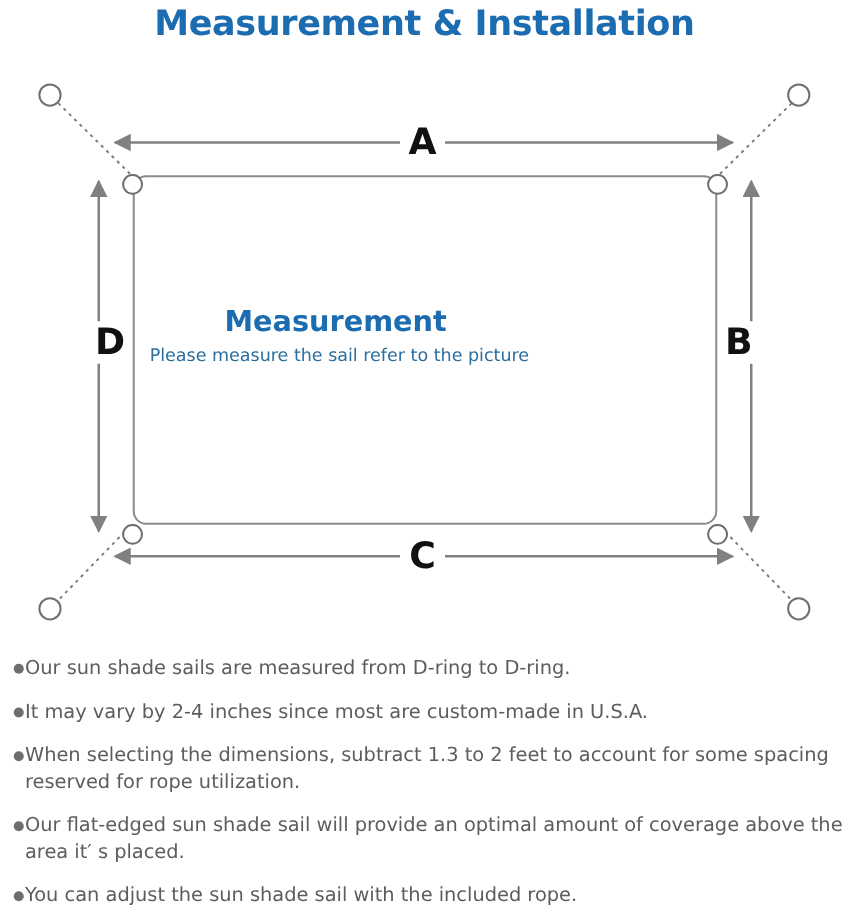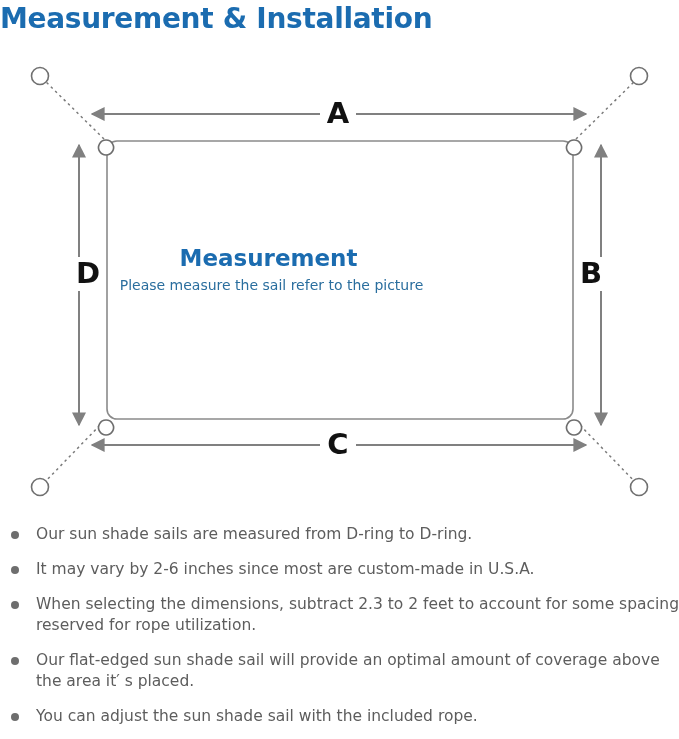--- a/index.html
+++ b/index.html
@@ -14,20 +14,21 @@
     font-family: "Liberation Sans", sans-serif;
     overflow: hidden;
   }
 
   
   .page-title {
     position: absolute;
     top: 2px;
     left: 0;
     width: 679px;
+    text-align: center;
     font-family: "DejaVu Sans", sans-serif;
     font-size: 28px;
     font-weight: bold;
     color: #1b6cb0;
     letter-spacing: -0.3px;
   }
 
   
   .diagram {
     position: absolute;
@@ -79,21 +80,21 @@
 
   
   .notes {
     position: absolute;
     left: 0;
     top: 524px;
     width: 679px;
   }
   .note-item {
     position: relative;
-    padding-left: 36px;
+    padding-left: 20px;
     margin-bottom: 14px;
     font-family: "DejaVu Sans", sans-serif;
     font-size: 15.5px;
     line-height: 21px;
     color: #5d5d5d;
   }
   .note-bullet {
     position: absolute;
     left: 11px;
     top: 7px;
@@ -169,25 +170,25 @@
   <div class="dim-label dim-d">D</div>
 </div>
 
 <div class="notes">
   <div class="note-item">
     <span class="note-bullet"></span>
     <span class="note-text">Our sun shade sails are measured from D-ring to D-ring.</span>
   </div>
   <div class="note-item">
     <span class="note-bullet"></span>
-    <span class="note-text">It may vary by 2-6 inches since most are custom-made in U.S.A.</span>
+    <span class="note-text">It may vary by 2-4 inches since most are custom-made in U.S.A.</span>
   </div>
   <div class="note-item">
     <span class="note-bullet"></span>
-    <span class="note-text">When selecting the dimensions, subtract 2.3 to 2 feet to account for some spacing reserved for rope utilization.</span>
+    <span class="note-text">When selecting the dimensions, subtract 1.3 to 2 feet to account for some spacing reserved for rope utilization.</span>
   </div>
   <div class="note-item">
     <span class="note-bullet"></span>
     <span class="note-text">Our flat-edged sun shade sail will provide an optimal amount of coverage above the area it′ s placed.</span>
   </div>
   <div class="note-item">
     <span class="note-bullet"></span>
     <span class="note-text">You can adjust the sun shade sail with the included rope.</span>
   </div>
 </div>

